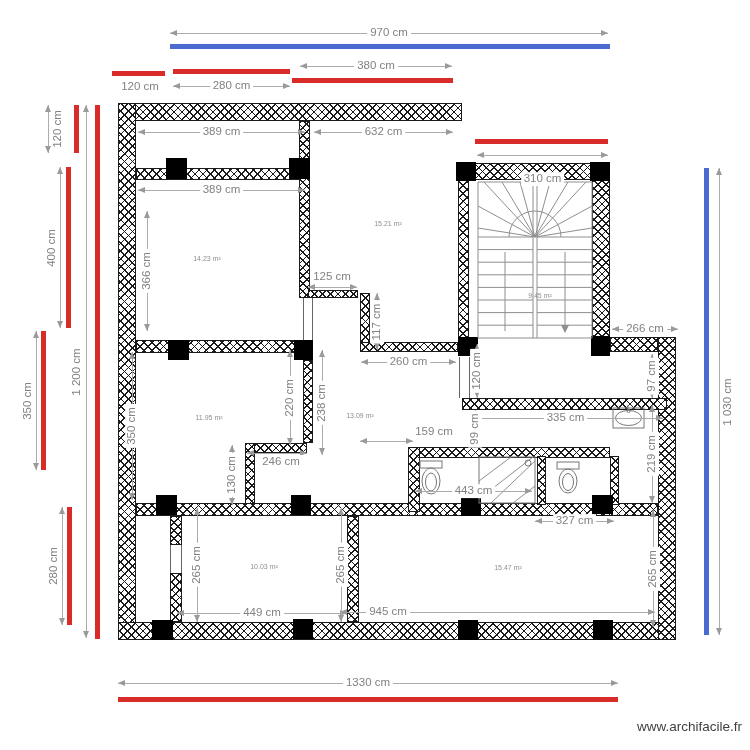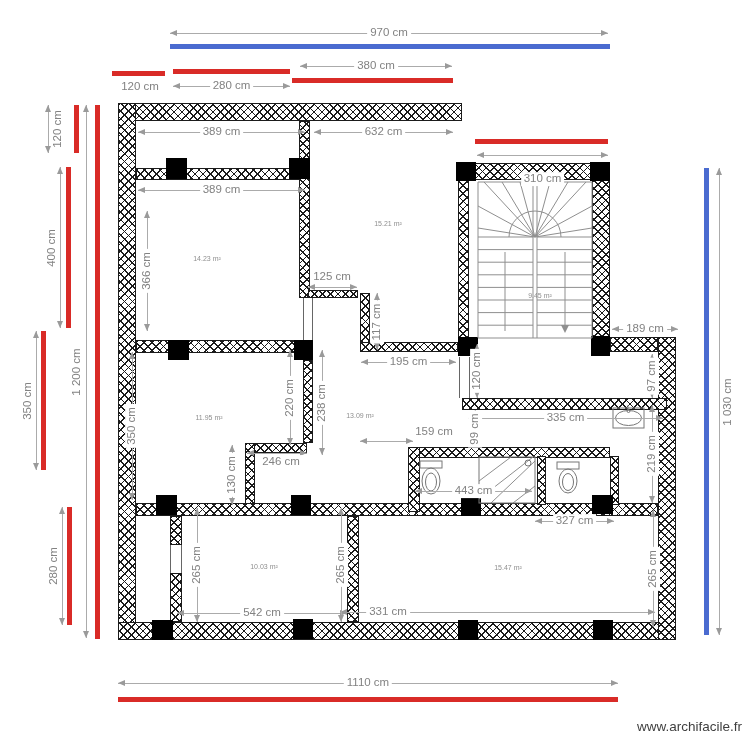--- a/index.html
+++ b/index.html
@@ -113,57 +113,57 @@
     <div class="ah ah-left" style="left: 138px; top: 187px;"></div>
     <div class="ah ah-right" style="left: 298px; top: 187px;"></div>
     <span class="dlabel" style="left: 221.5px; top: 190px;">389 cm</span>
     <div class="dline" style="left: 308px; top: 287px; width: 49px; height: 1px;"></div>
     <div class="ah ah-left" style="left: 308px; top: 284px;"></div>
     <div class="ah ah-right" style="left: 350px; top: 284px;"></div>
     <span class="dlabel" style="left: 332px; top: 277px;">125 cm</span>
     <div class="dline" style="left: 361px; top: 362px; width: 95px; height: 1px;"></div>
     <div class="ah ah-left" style="left: 361px; top: 359px;"></div>
     <div class="ah ah-right" style="left: 449px; top: 359px;"></div>
-    <span class="dlabel" style="left: 408.5px; top: 362px;">195 cm</span>
+    <span class="dlabel" style="left: 408.5px; top: 362px;">260 cm</span>
     <div class="dline" style="left: 247px; top: 453px; width: 60px; height: 1px;"></div>
     <div class="ah ah-left" style="left: 247px; top: 450px;"></div>
     <div class="ah ah-right" style="left: 300px; top: 450px;"></div>
     <span class="dlabel" style="left: 281px; top: 462px;">246 cm</span>
     <div class="dline" style="left: 468px; top: 418px; width: 195px; height: 1px;"></div>
     <div class="ah ah-left" style="left: 468px; top: 415px;"></div>
     <div class="ah ah-right" style="left: 656px; top: 415px;"></div>
     <span class="dlabel" style="left: 565.5px; top: 418px;">335 cm</span>
     <div class="dline" style="left: 612px; top: 329px; width: 66px; height: 1px;"></div>
     <div class="ah ah-left" style="left: 612px; top: 326px;"></div>
     <div class="ah ah-right" style="left: 671px; top: 326px;"></div>
-    <span class="dlabel" style="left: 645px; top: 329px;">189 cm</span>
+    <span class="dlabel" style="left: 645px; top: 329px;">266 cm</span>
     <div class="dline" style="left: 360px; top: 441px; width: 53px; height: 1px;"></div>
     <div class="ah ah-left" style="left: 360px; top: 438px;"></div>
     <div class="ah ah-right" style="left: 406px; top: 438px;"></div>
     <span class="dlabel" style="left: 434px; top: 432px;">159 cm</span>
     <div class="dline" style="left: 415px; top: 491px; width: 117px; height: 1px;"></div>
     <div class="ah ah-left" style="left: 415px; top: 488px;"></div>
     <div class="ah ah-right" style="left: 525px; top: 488px;"></div>
     <span class="dlabel" style="left: 473.5px; top: 491px;">443 cm</span>
     <div class="dline" style="left: 535px; top: 521px; width: 79px; height: 1px;"></div>
     <div class="ah ah-left" style="left: 535px; top: 518px;"></div>
     <div class="ah ah-right" style="left: 607px; top: 518px;"></div>
     <span class="dlabel" style="left: 574.5px; top: 521px;">327 cm</span>
     <div class="dline" style="left: 177px; top: 613px; width: 170px; height: 1px;"></div>
     <div class="ah ah-left" style="left: 177px; top: 610px;"></div>
     <div class="ah ah-right" style="left: 340px; top: 610px;"></div>
-    <span class="dlabel" style="left: 262px; top: 613px;">542 cm</span>
+    <span class="dlabel" style="left: 262px; top: 613px;">449 cm</span>
     <div class="dline" style="left: 340px; top: 612px; width: 315px; height: 1px;"></div>
     <div class="ah ah-left" style="left: 340px; top: 609px;"></div>
     <div class="ah ah-right" style="left: 648px; top: 609px;"></div>
-    <span class="dlabel" style="left: 388px; top: 612px;">331 cm</span>
+    <span class="dlabel" style="left: 388px; top: 612px;">945 cm</span>
     <div class="dline" style="left: 118px; top: 683px; width: 500px; height: 1px;"></div>
     <div class="ah ah-left" style="left: 118px; top: 680px;"></div>
     <div class="ah ah-right" style="left: 611px; top: 680px;"></div>
-    <span class="dlabel" style="left: 368px; top: 683px;">1110 cm</span>
+    <span class="dlabel" style="left: 368px; top: 683px;">1330 cm</span>
     <div class="dline" style="left: 147px; top: 211px; width: 1px; height: 120px;"></div>
     <div class="ah ah-up" style="left: 144px; top: 211px;"></div>
     <div class="ah ah-down" style="left: 144px; top: 324px;"></div>
     <span class="dlabel rot" style="left: 147px; top: 271px;">366 cm</span>
     <div class="dline" style="left: 377px; top: 293px; width: 1px; height: 57px;"></div>
     <div class="ah ah-up" style="left: 374px; top: 293px;"></div>
     <div class="ah ah-down" style="left: 374px; top: 343px;"></div>
     <span class="dlabel rot" style="left: 377px; top: 321.5px;">117 cm</span>
     <div class="dline" style="left: 290px; top: 350px; width: 1px; height: 95px;"></div>
     <div class="ah ah-up" style="left: 287px; top: 350px;"></div>

